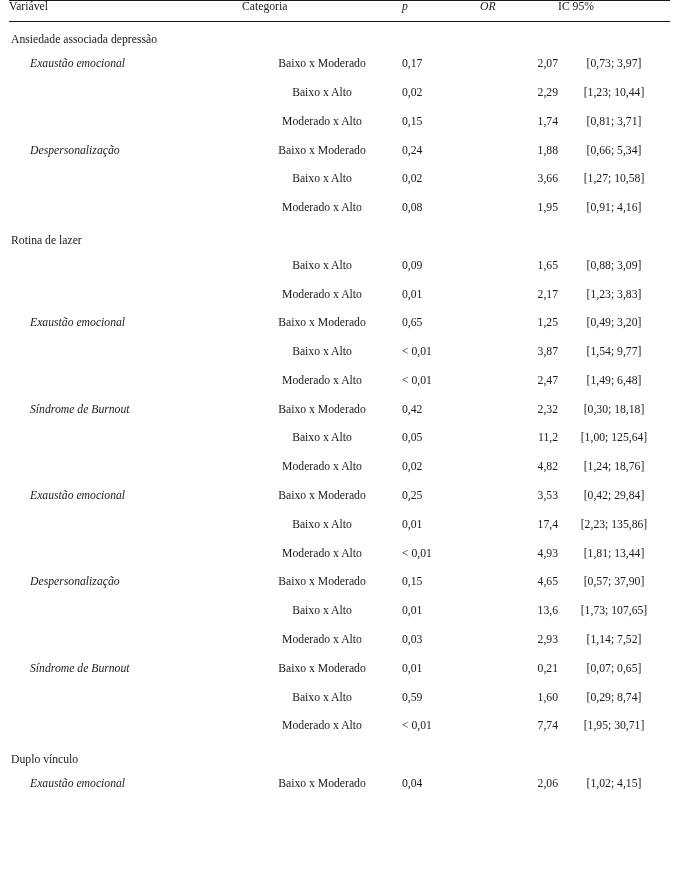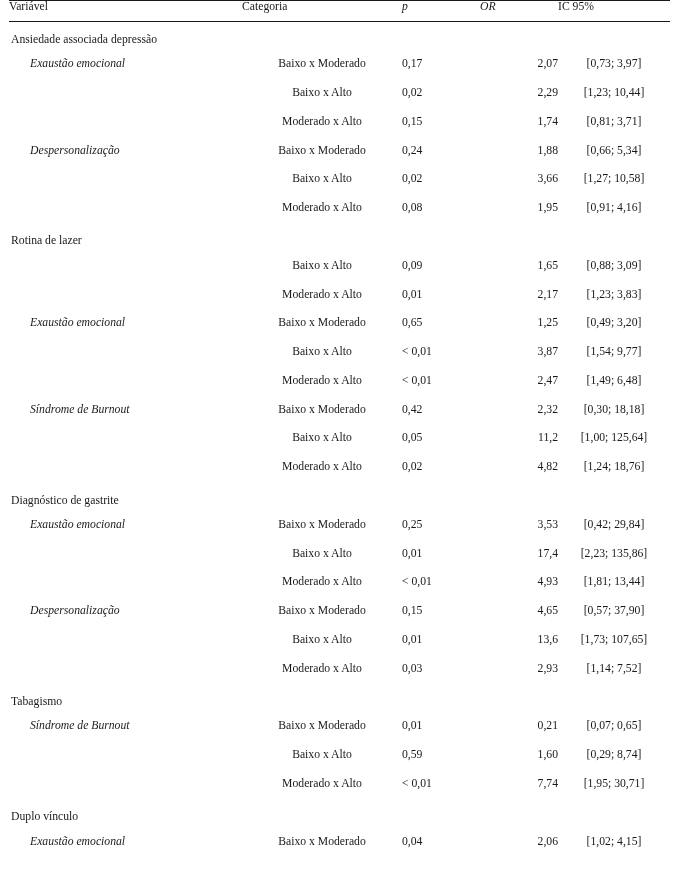--- a/index.html
+++ b/index.html
@@ -186,27 +186,20 @@
           <td class="t-or">11,2</td>
           <td class="t-ic">[1,00; 125,64]</td>
         </tr>
         <tr>
           <td class="t-var"></td>
           <td class="t-cat">Moderado x Alto</td>
           <td class="t-p">0,02</td>
           <td class="t-or">4,82</td>
           <td class="t-ic">[1,24; 18,76]</td>
         </tr>
-        <tr class="section-row">
-          <td class="t-var">Diagnóstico de gastrite</td>
-          <td class="t-cat"></td>
-          <td class="t-p"></td>
-          <td class="t-or"></td>
-          <td class="t-ic"></td>
-        </tr>
         <tr>
           <td class="t-var sub">Exaustão emocional</td>
           <td class="t-cat">Baixo x Moderado</td>
           <td class="t-p">0,25</td>
           <td class="t-or">3,53</td>
           <td class="t-ic">[0,42; 29,84]</td>
         </tr>
         <tr>
           <td class="t-var"></td>
           <td class="t-cat">Baixo x Alto</td>
@@ -234,27 +227,20 @@
           <td class="t-p">0,01</td>
           <td class="t-or">13,6</td>
           <td class="t-ic">[1,73; 107,65]</td>
         </tr>
         <tr>
           <td class="t-var"></td>
           <td class="t-cat">Moderado x Alto</td>
           <td class="t-p">0,03</td>
           <td class="t-or">2,93</td>
           <td class="t-ic">[1,14; 7,52]</td>
-        </tr>
-        <tr class="section-row">
-          <td class="t-var">Tabagismo</td>
-          <td class="t-cat"></td>
-          <td class="t-p"></td>
-          <td class="t-or"></td>
-          <td class="t-ic"></td>
         </tr>
         <tr>
           <td class="t-var sub">Síndrome de Burnout</td>
           <td class="t-cat">Baixo x Moderado</td>
           <td class="t-p">0,01</td>
           <td class="t-or">0,21</td>
           <td class="t-ic">[0,07; 0,65]</td>
         </tr>
         <tr>
           <td class="t-var"></td>

